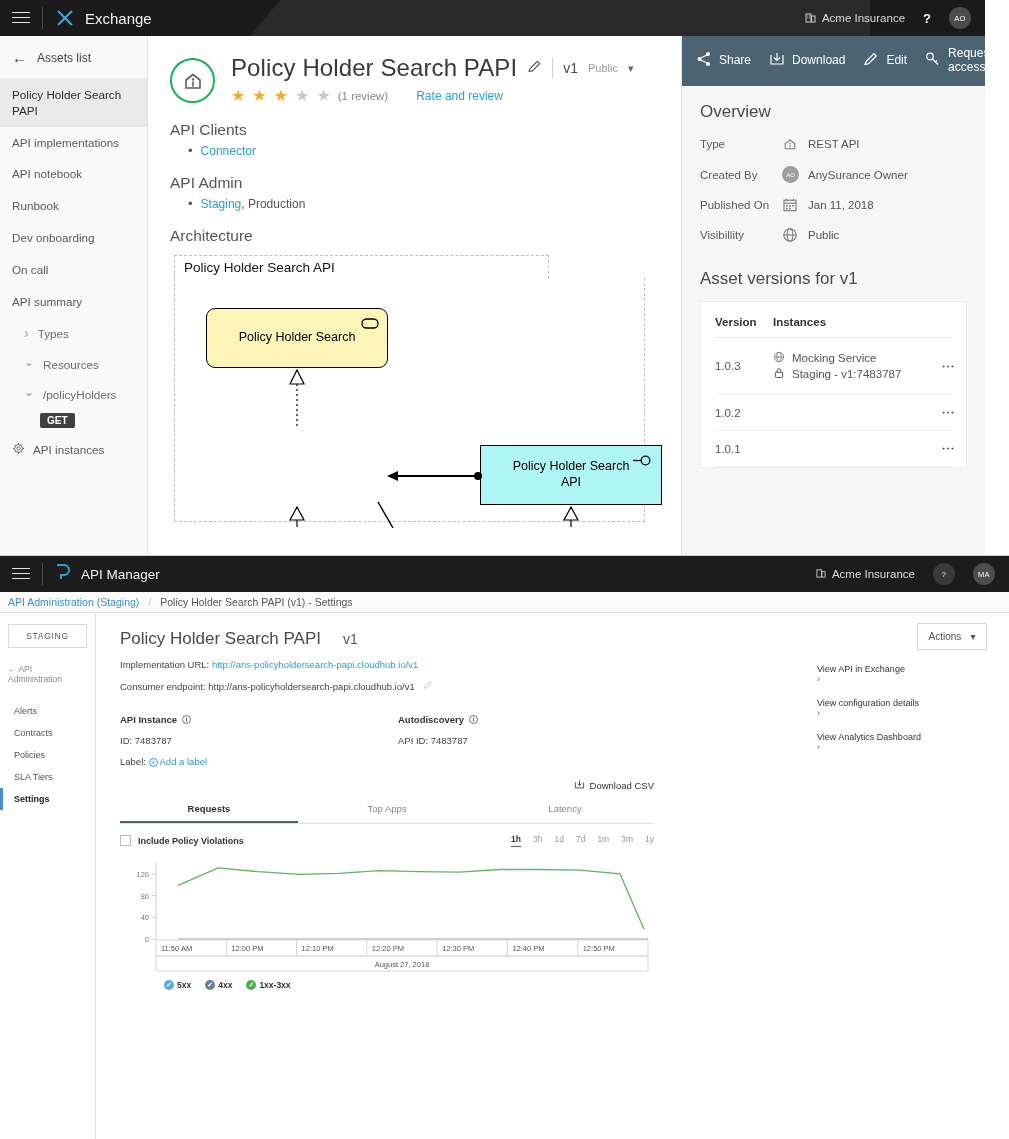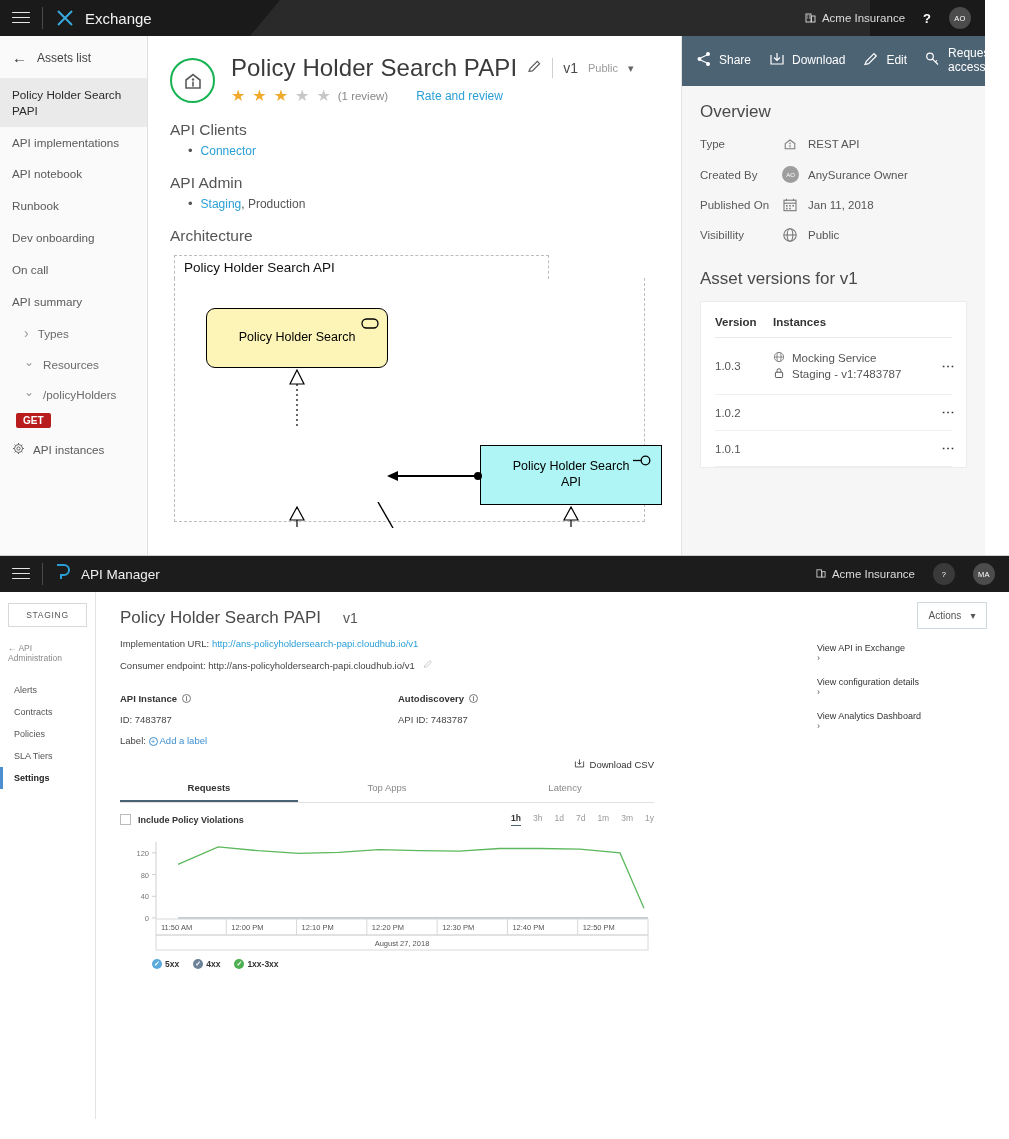--- a/index.html
+++ b/index.html
@@ -46,22 +46,22 @@
   .back-arrow { font-size:15px; color:#333; line-height:1;}
   .side-item {
     padding:8px 12px; font-size:11.7px; color:#5a5a5a; cursor:pointer; line-height:1.35;
   }
   .side-item.active { background:#eaeaea; color:#2b2b2b; }
   .side-sub { padding:8px 12px 8px 24px; font-size:11.7px; color:#6a6a6a; display:flex; gap:9px; align-items:center; cursor:pointer;}
   .chev { font-size:10px; color:#999; display:inline-block; }
   .chev.right::before { content:"\203A"; font-size:14px;}
   .chev.down::before { content:"\2304"; font-size:12px; position:relative; top:-2px;}
   .get-badge {
-    display:inline-block; background:#b91c1c; color:#fff; font-size:10px; font-weight:bold;
-    padding:2px 7px; border-radius:2px; margin:4px 0 4px 16px;
+    display:inline-block; background:#404040; color:#fff; font-size:10px; font-weight:bold;
+    padding:2px 7px; border-radius:2px; margin:4px 0 4px 40px;
   }
   .api-instances { display:flex; align-items:center; gap:8px; padding:10px 12px; font-size:11.7px; color:#5a5a5a; cursor:pointer;}
 
   
   .ex-main { flex:1; padding:18px 22px 0 22px; overflow:hidden; position:relative; }
   .asset-head { display:flex; align-items:flex-start; gap:16px; }
   .asset-icon {
     width:45px;height:45px;border-radius:50%;border:2.5px solid #16b352;
     display:flex;align-items:center;justify-content:center;flex:0 0 auto; margin-top:4px;
   }
@@ -179,21 +179,21 @@
   .dl-csv { position:absolute; right:0; top:-16px; font-size:9.5px; color:#333; display:flex; gap:5px; align-items:center; cursor:pointer;}
   .tabs { display:flex; border-bottom:1px solid #e0e0e0; }
   .tab { flex:1; text-align:center; font-size:9.5px; color:#888; padding:8px 0 7px 0; cursor:pointer;}
   .tab.active { color:#333; font-weight:bold; border-bottom:2px solid #4a6374;}
   .filters { display:flex; align-items:center; margin-top:10px;}
   .chk { width:11px;height:11px;border:1px solid #bbb; margin-right:7px; cursor:pointer;}
   .chk-l { font-size:9px; color:#333; font-weight:bold;}
   .ranges { margin-left:auto; display:flex; gap:12px; font-size:8.5px; color:#999;}
   .range.active { color:#333; font-weight:bold; border-bottom:1.5px solid #4a6374; padding-bottom:2px;}
   .chart-box { margin-top:10px; height:118px; position:relative;}
-  .legend { display:flex; gap:14px; margin-top:5px; margin-left:32px; font-size:8.5px; color:#333; font-weight:bold;}
+  .legend { display:flex; gap:14px; margin-top:5px; margin-left:44px; font-size:8.5px; color:#333; font-weight:bold;}
   .lg { display:flex; align-items:center; gap:3px;}
   .lgdot { width:10px;height:10px;border-radius:50%;display:inline-flex;align-items:center;
            justify-content:center;color:#fff;font-size:7px;}
 </style>
 </head>
 <body>
 
 <div class="exchange-window">
 
   <div class="ex-topbar">
@@ -550,20 +550,25 @@
               <rect x="6.5" y="4" width="3.5" height="6" fill="none" stroke="#ccc"></rect>
             </svg>
         </span>
         <span>Acme Insurance</span>
       </span>
       <span class="avatar-circle" style="background:#3a3a3a;">?</span>
       <span class="avatar-circle">MA</span>
     </div>
   </div>
 
+  <div class="mgr-crumb">
+    <span class="crumb-link">API Administration (Staging)</span>
+    <span class="crumb-sep">/</span>
+    <span>Policy Holder Search PAPI (v1) - Settings</span>
+  </div>
 
   <div class="mgr-body">
     <div class="mgr-side">
       <div class="staging-box">STAGING</div>
       <div class="back-admin">← API Administration</div>
       <div class="m-item">Alerts</div>
       <div class="m-item">Contracts</div>
       <div class="m-item">Policies</div>
       <div class="m-item">SLA Tiers</div>
       <div class="m-item active">Settings</div>

